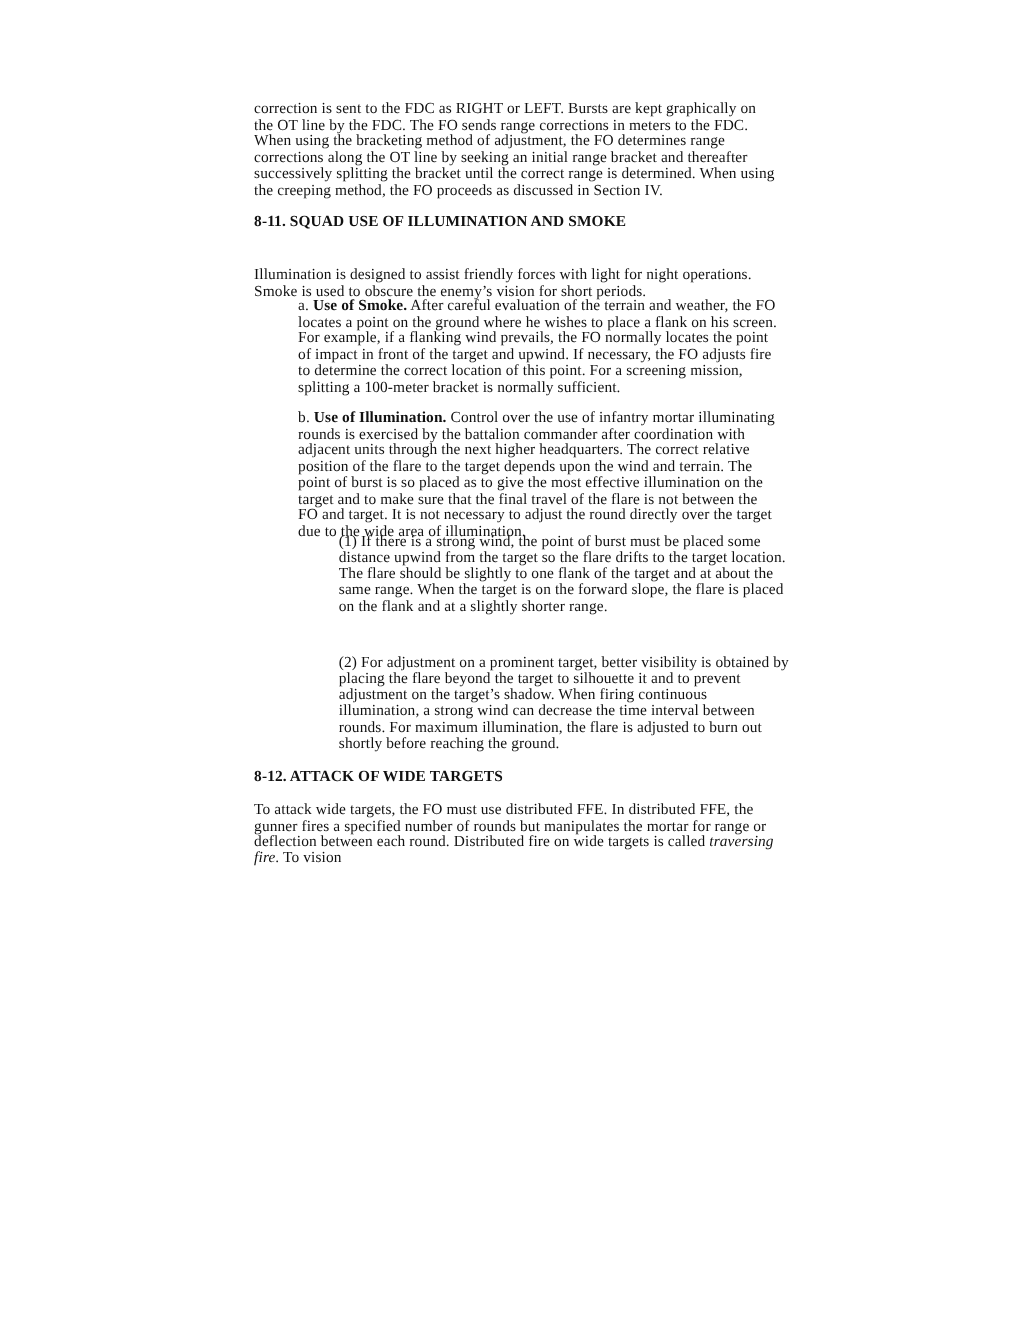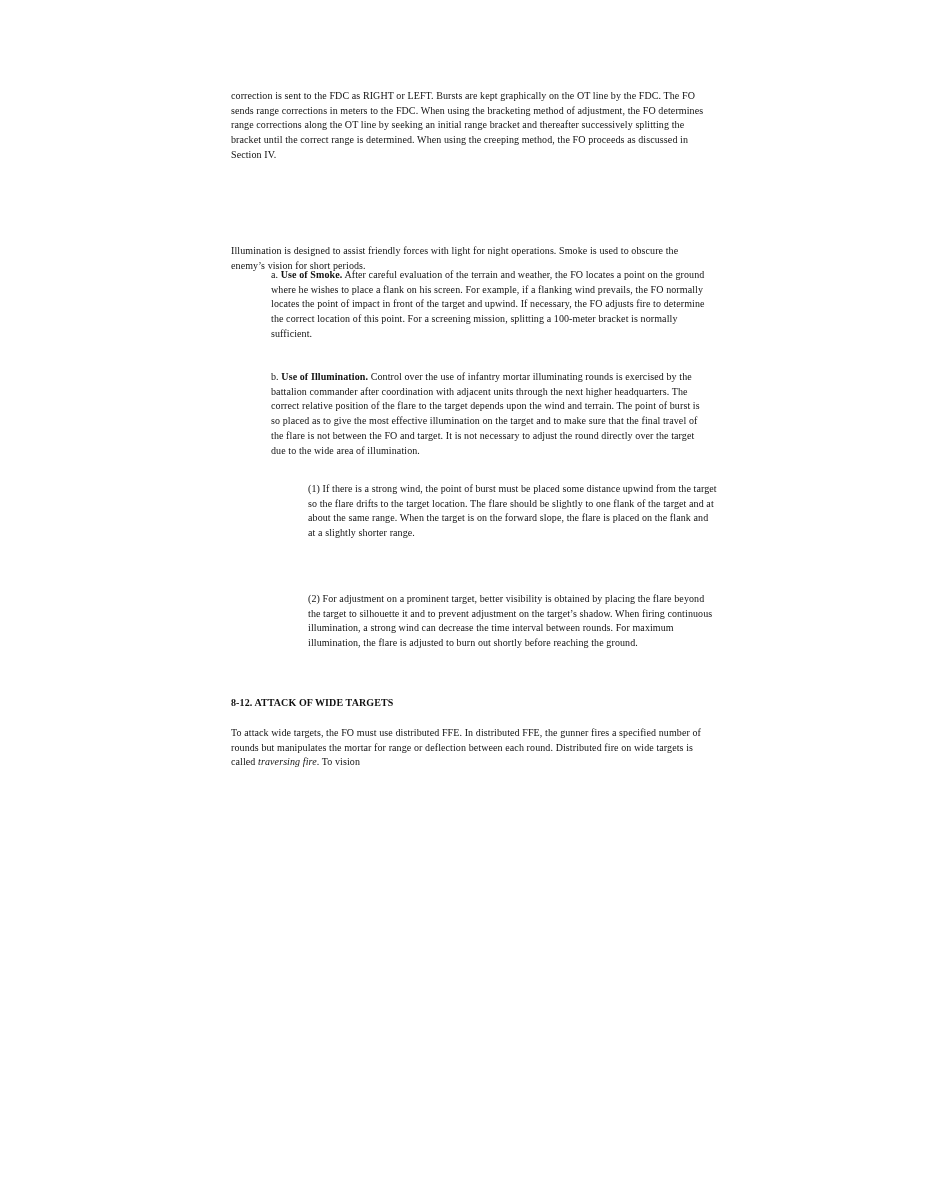--- a/index.html
+++ b/index.html
@@ -11,21 +11,21 @@
     position: relative;
     width: 926px;
     height: 1198px;
     background: #ffffff;
     overflow: hidden;
     font-family: "Liberation Serif", "DejaVu Serif", serif;
     color: #111111;
   }
   .block {
     position: absolute;
-    font-size: 10px;
+    font-size: 14px;
     line-height: 14.7px;
     text-align: left;
     letter-spacing: 0.1px;
   }
   .heading {
     font-weight: bold;
   }
   .bold-run {
     font-weight: bold;
   }
@@ -43,20 +43,21 @@
   #h-812      { left: 231px; top: 688px; width: 476px; }
   #p-812      { left: 231px; top: 716px; width: 476px; }
 </style>
 </head>
 <body>
 
 <div class="page">
 
   <p id="p-intro" class="block">correction is sent to the FDC as RIGHT or LEFT. Bursts are kept graphically on the OT line by the FDC. The FO sends range corrections in meters to the FDC. When using the bracketing method of adjustment, the FO determines range corrections along the OT line by seeking an initial range bracket and thereafter successively splitting the bracket until the correct range is determined. When using the creeping method, the FO proceeds as discussed in Section IV.</p>
 
+  <h2 id="h-811" class="block heading">8-11. SQUAD USE OF ILLUMINATION AND SMOKE</h2>
 
   <p id="p-811-intro" class="block">Illumination is designed to assist friendly forces with light for night operations. Smoke is used to obscure the enemy’s vision for short periods.</p>
 
   <p id="p-item-a" class="block"><span>a.</span>
     <span class="bold-run">Use of Smoke.</span>
     <span>After careful evaluation of the terrain and weather, the FO locates a point on the ground where he wishes to place a flank on his screen. For example, if a flanking wind prevails, the FO normally locates the point of impact in front of the target and upwind. If necessary, the FO adjusts fire to determine the correct location of this point. For a screening mission, splitting a 100-meter bracket is normally sufficient.</span></p>
 
   <p id="p-item-b" class="block"><span>b.</span>
     <span class="bold-run">Use of Illumination.</span>
     <span>Control over the use of infantry mortar illuminating rounds is exercised by the battalion commander after coordination with adjacent units through the next higher headquarters. The correct relative position of the flare to the target depends upon the wind and terrain. The point of burst is so placed as to give the most effective illumination on the target and to make sure that the final travel of the flare is not between the FO and target. It is not necessary to adjust the round directly over the target due to the wide area of illumination.</span></p>

